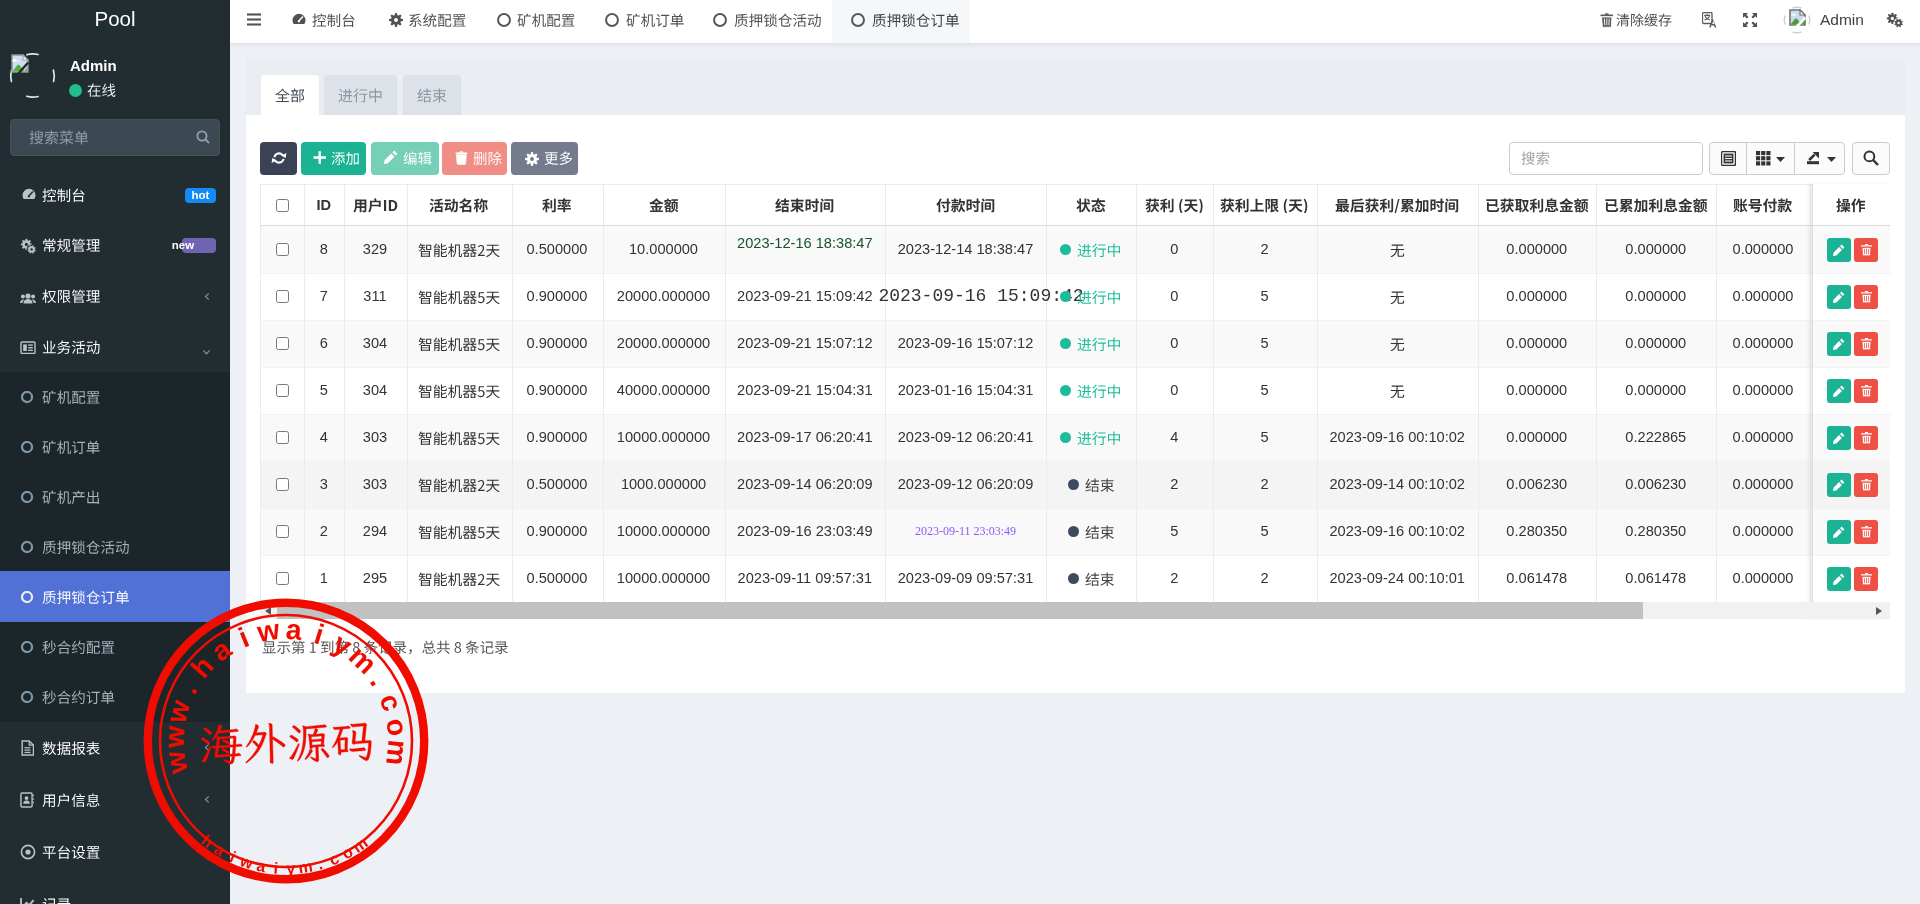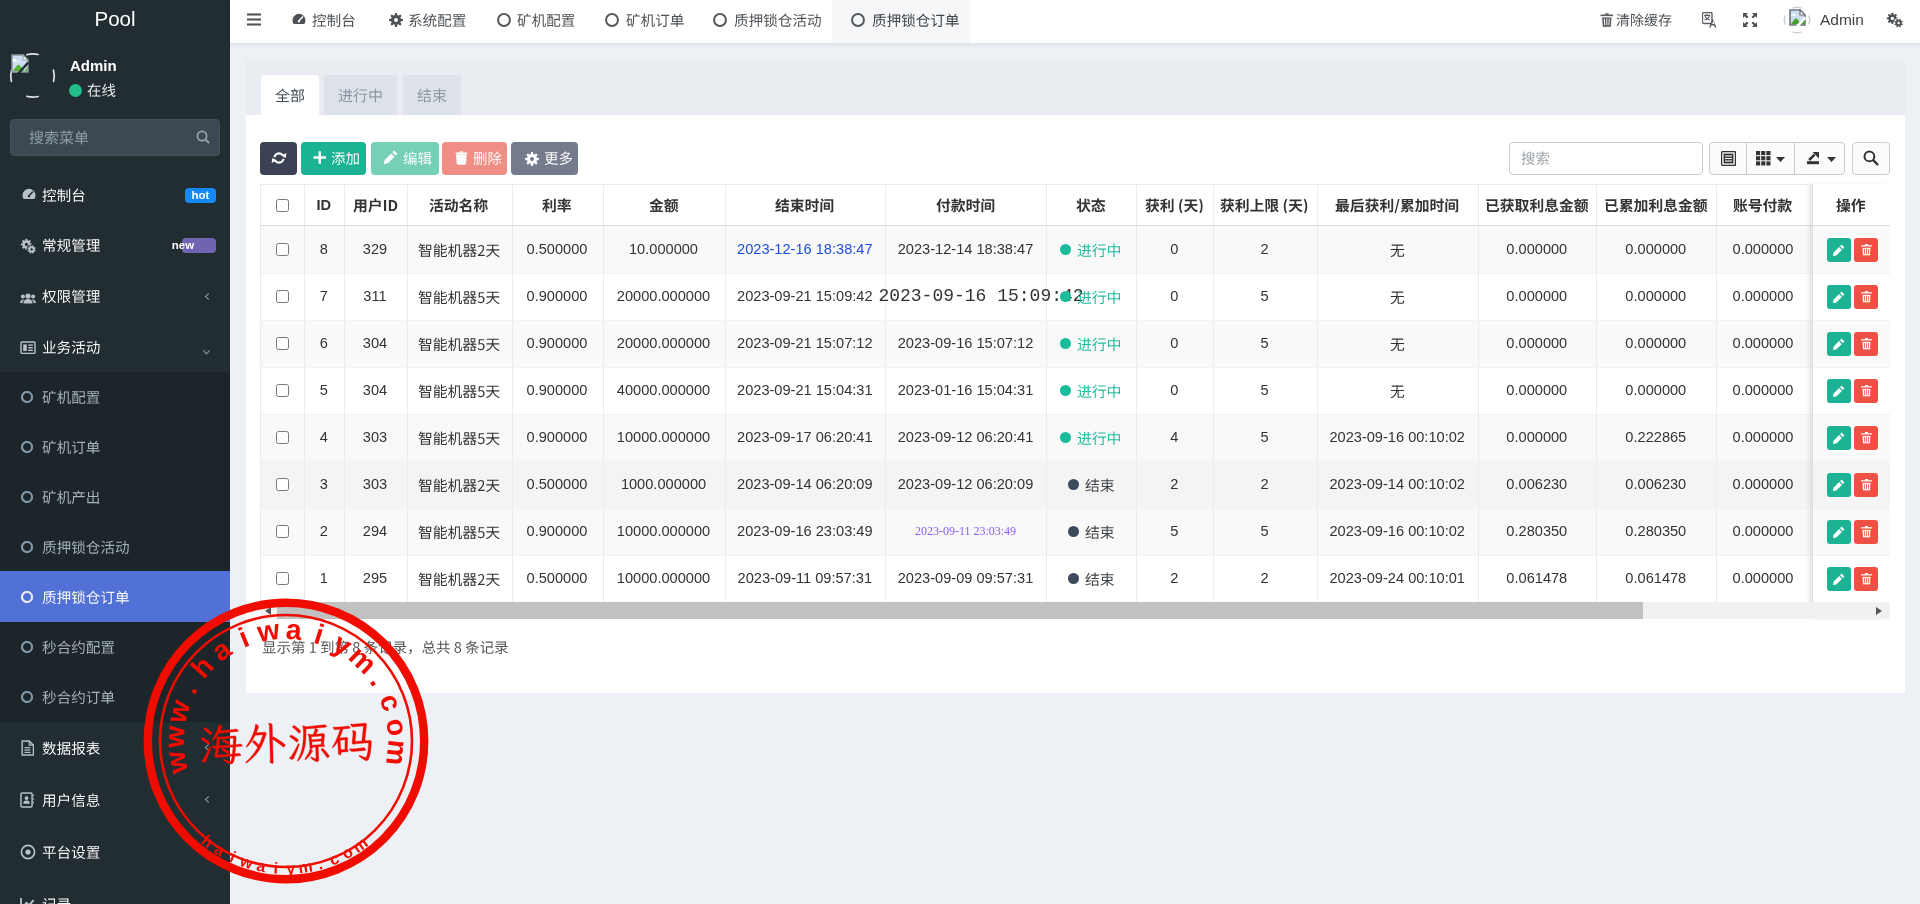--- a/index.html
+++ b/index.html
@@ -561,21 +561,21 @@
       <use href="#t39" fill="#333"></use>
     </svg>
     <div style="position:absolute;left:275.5px;top:243.0px;width:13px;height:13px;background:#fff;border:1.2px solid #787878;border-radius:2.5px;box-sizing:border-box"></div>
     <div style="position:absolute;left:323.8px;transform:translateX(-50%);top:241.1px;font-family:'Liberation Sans', sans-serif;font-size:14.6px;line-height:16.79px;color:#333;white-space:nowrap">8</div>
     <div style="position:absolute;left:375.0px;transform:translateX(-50%);top:241.1px;font-family:'Liberation Sans', sans-serif;font-size:14.6px;line-height:16.79px;color:#333;white-space:nowrap">329</div>
     <svg style="position:absolute;left:417.9px;top:242.6px;" width="82.2" height="14.8" viewBox="0 0 5555 1000">
       <use href="#t40" fill="#333"></use>
     </svg>
     <div style="position:absolute;left:557.0px;transform:translateX(-50%);top:241.1px;font-family:'Liberation Sans', sans-serif;font-size:14.6px;line-height:16.79px;color:#333;white-space:nowrap">0.500000</div>
     <div style="position:absolute;left:663.5px;transform:translateX(-50%);top:241.1px;font-family:'Liberation Sans', sans-serif;font-size:14.6px;line-height:16.79px;color:#333;white-space:nowrap">10.000000</div>
-    <div style="position:absolute;left:804.8px;transform:translateX(-50%);top:241px;font-family:'Liberation Sans', sans-serif;font-size:14.6px;line-height:16.79px;color:#1d4ed8;white-space:nowrap">2023-12-16 18:38:47</div>
+    <div style="position:absolute;left:804.8px;transform:translateX(-50%);top:235px;font-family:'Liberation Sans', sans-serif;font-size:14.6px;line-height:16.79px;color:#14532d;white-space:nowrap">2023-12-16 18:38:47</div>
     <div style="position:absolute;left:965.5px;transform:translateX(-50%);top:241.1px;font-family:'Liberation Sans', sans-serif;font-size:14.6px;line-height:16.79px;color:#333;white-space:nowrap">2023-12-14 18:38:47</div>
     <div style="position:absolute;left:1060.3px;top:244.0px;width:11px;height:11px;border-radius:50%;background:#1abc9c"></div>
     <svg style="position:absolute;left:1077.3px;top:242.6px;" width="44.4" height="14.8" viewBox="0 0 3000 1000">
       <use href="#t20" fill="#1abc9c"></use>
     </svg>
     <div style="position:absolute;left:1174.2px;transform:translateX(-50%);top:241.1px;font-family:'Liberation Sans', sans-serif;font-size:14.6px;line-height:16.79px;color:#333;white-space:nowrap">0</div>
     <div style="position:absolute;left:1264.5px;transform:translateX(-50%);top:241.1px;font-family:'Liberation Sans', sans-serif;font-size:14.6px;line-height:16.79px;color:#333;white-space:nowrap">2</div>
     <svg style="position:absolute;left:1389.8px;top:242.6px;" width="14.8" height="14.8" viewBox="0 0 1000 1000">
       <use href="#t41" fill="#333"></use>
     </svg>

